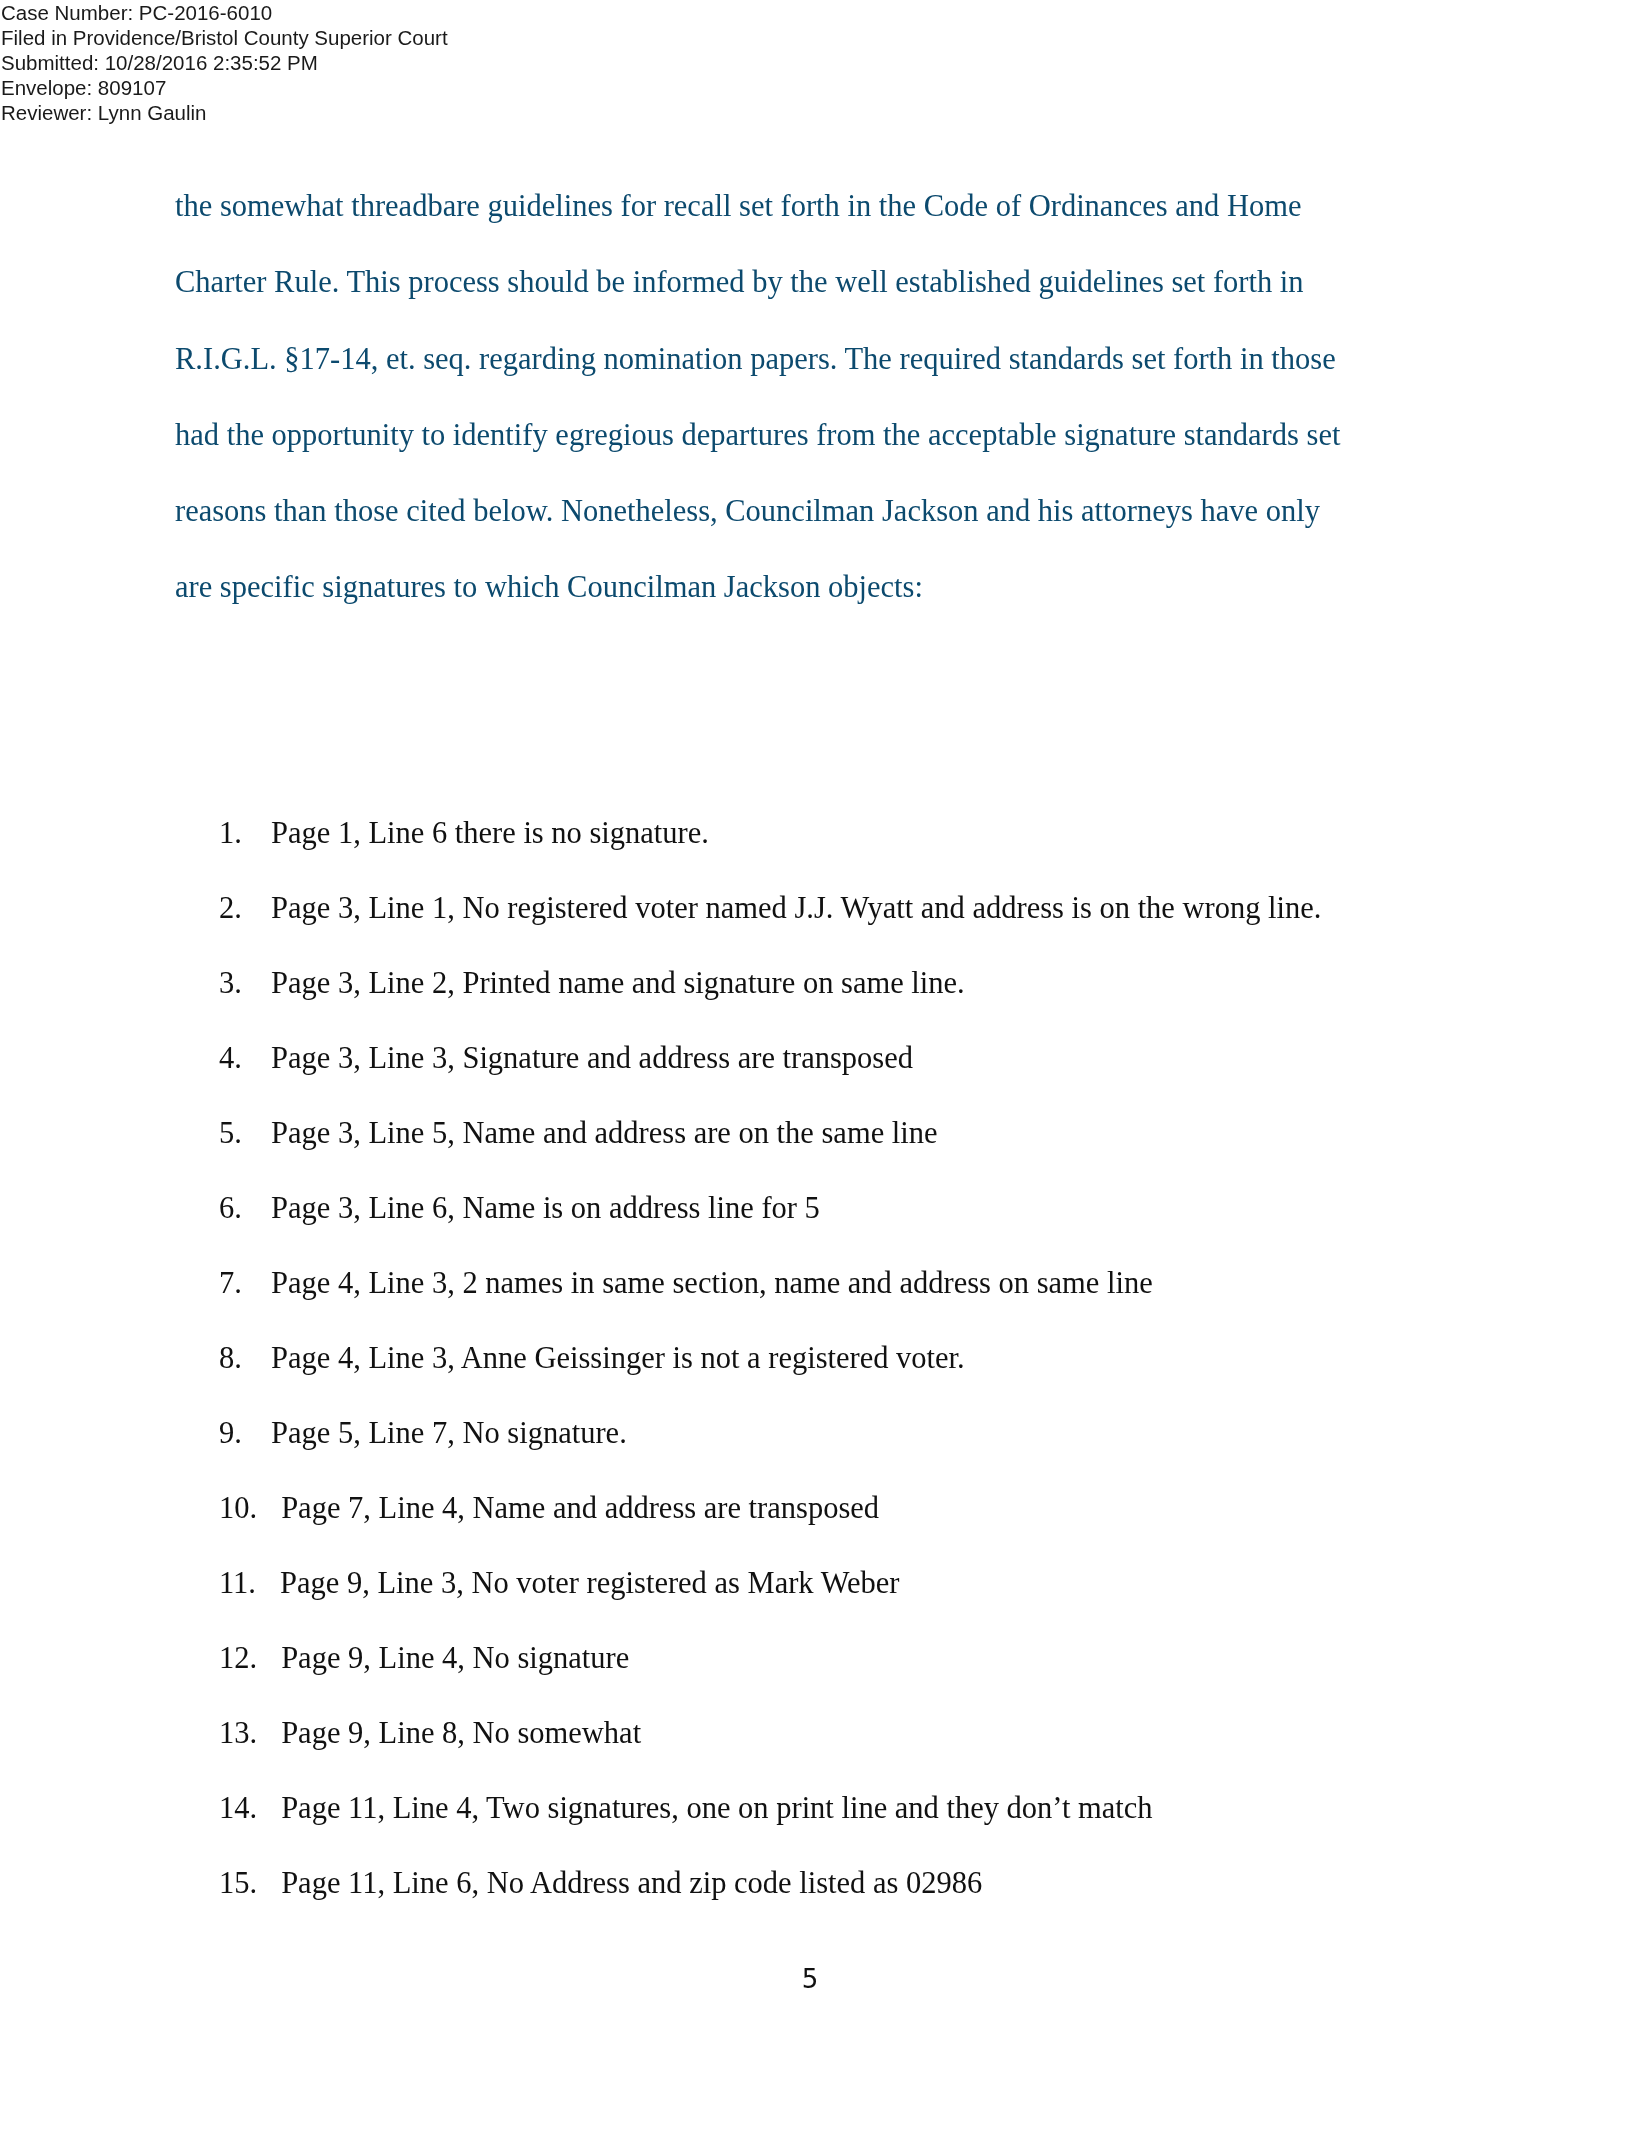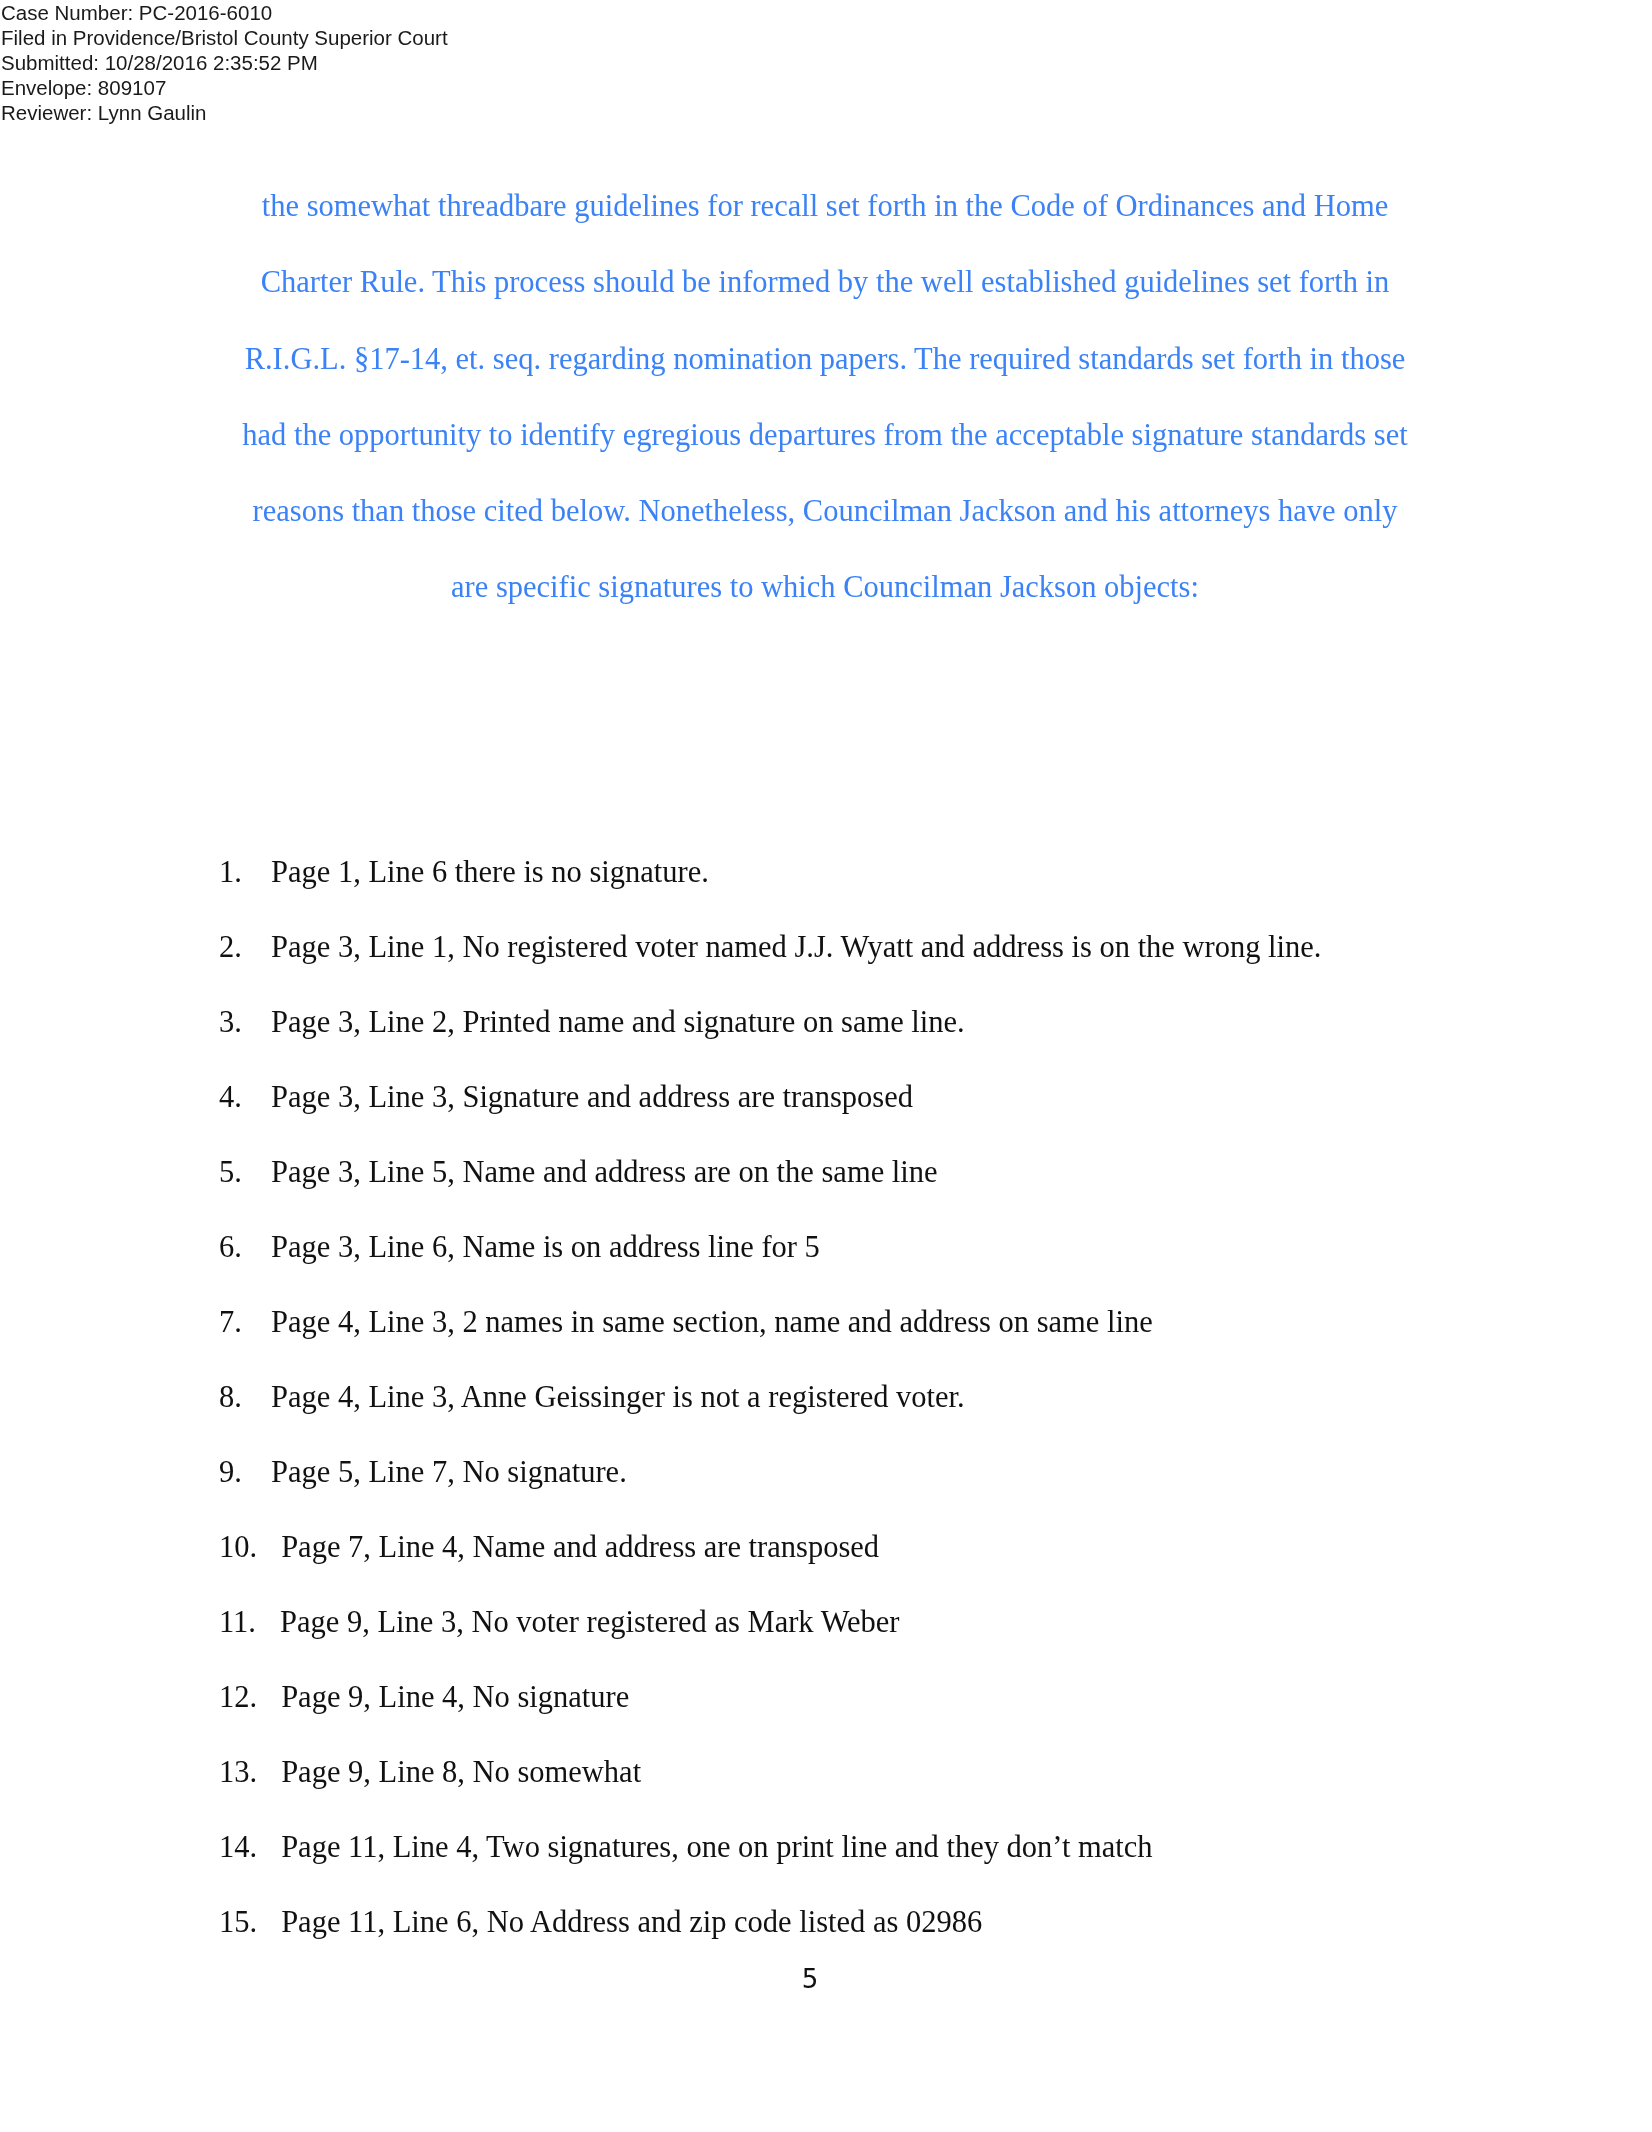--- a/index.html
+++ b/index.html
@@ -1,21 +1,21 @@
 <!DOCTYPE html>
 <html><head>
 <meta charset="utf-8">
 <style>
   html, body { margin: 0; padding: 0; background: #ffffff; }
   body { width: 1652px; height: 2132px; position: relative; overflow: hidden; color: #111; }
   .stamp { position: absolute; left: 1px; top: 0px; font-family: "Liberation Sans", sans-serif; font-size: 20.5px; line-height: 25px; color: #1a1a1a; }
   .stamp div { white-space: nowrap; }
-  .body-text { position: absolute; left: 175px; top: 168px; width: 1300px; font-family: "Liberation Serif", serif; font-size: 30.5px; line-height: 76.3px; color: #3b82f6; text-align: center; }
+  .body-text { position: absolute; left: 175px; top: 168px; width: 1300px; font-family: "Liberation Serif", serif; font-size: 30.5px; line-height: 76.3px; color: #0c4a6e; }
   .body-text div { white-space: nowrap; }
-  .list { position: absolute; left: 219px; top: 835px; font-family: "Liberation Serif", serif; font-size: 30.5px; line-height: 75px; color: #111; margin: 0; padding: 0; list-style: none; }
+  .list { position: absolute; left: 219px; top: 796px; font-family: "Liberation Serif", serif; font-size: 30.5px; line-height: 75px; color: #111; margin: 0; padding: 0; list-style: none; }
   .list li { white-space: nowrap; position: relative; height: 75px; }
   .list .num { display: inline-block; width: 52px; }
   .list .num.wide { width: auto; margin-right: 24px; }
   .page-number { position: absolute; left: 0; width: 1620px; top: 1964px; text-align: center; font-family: "DejaVu Sans", sans-serif; font-size: 26px; color: #111; }
 </style>
 </head>
 <body>
 
 <div class="stamp">
   <div>Case Number: PC-2016-6010</div>

